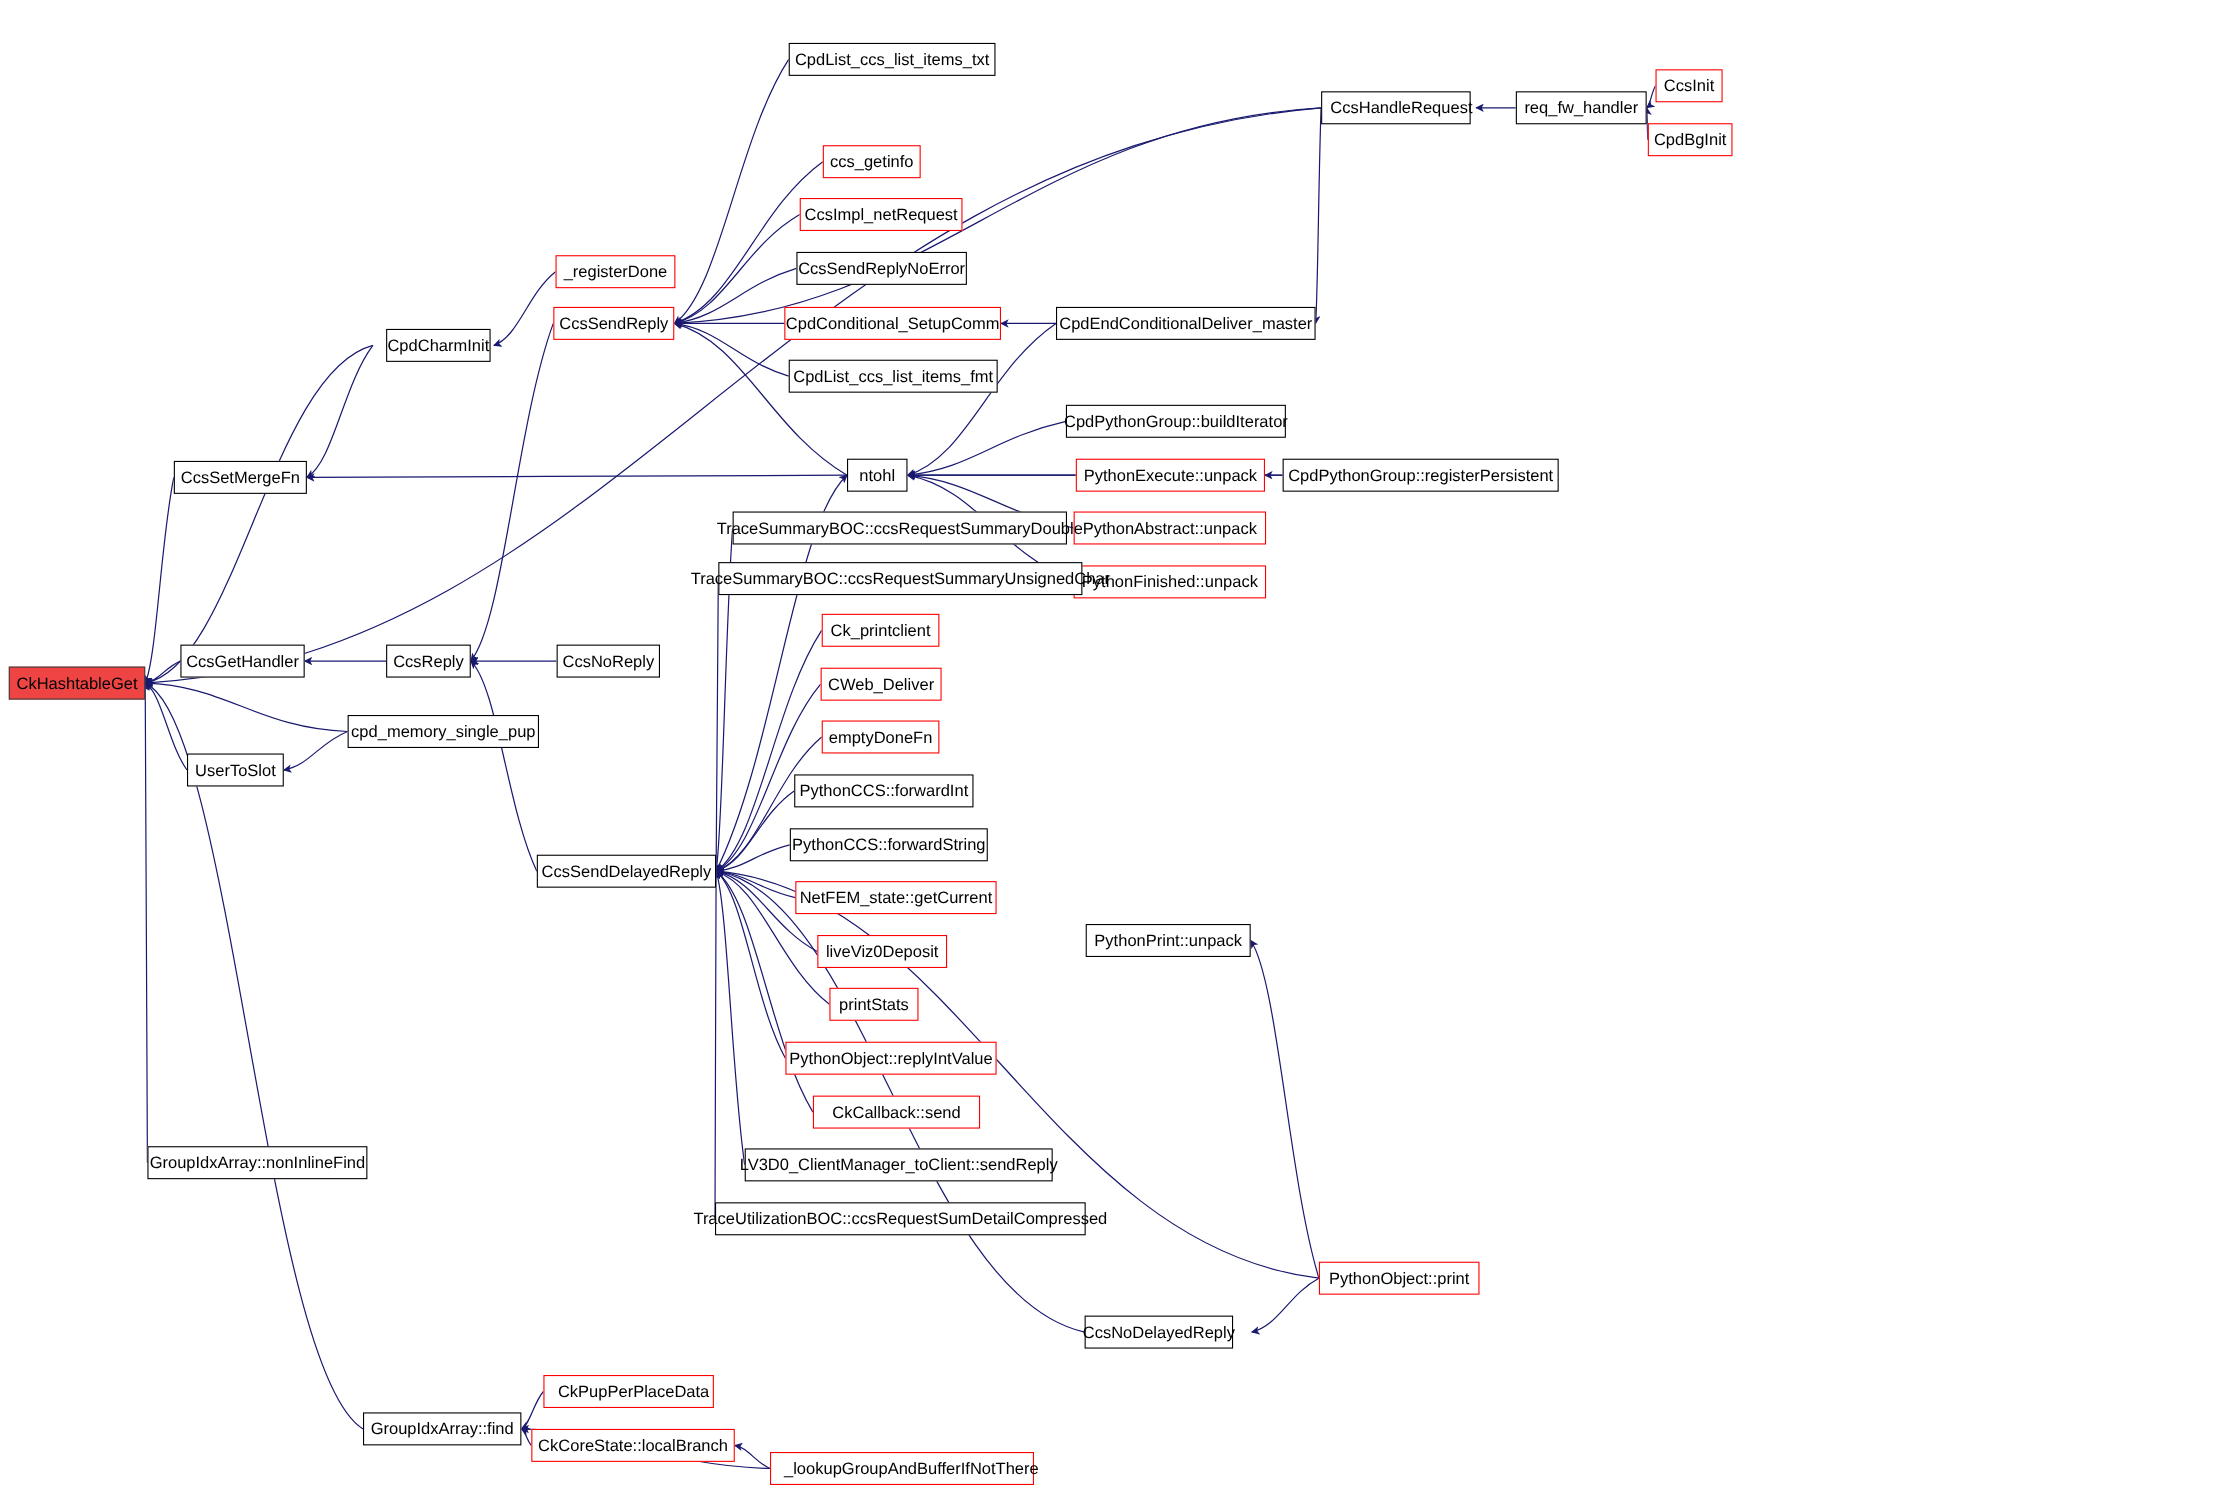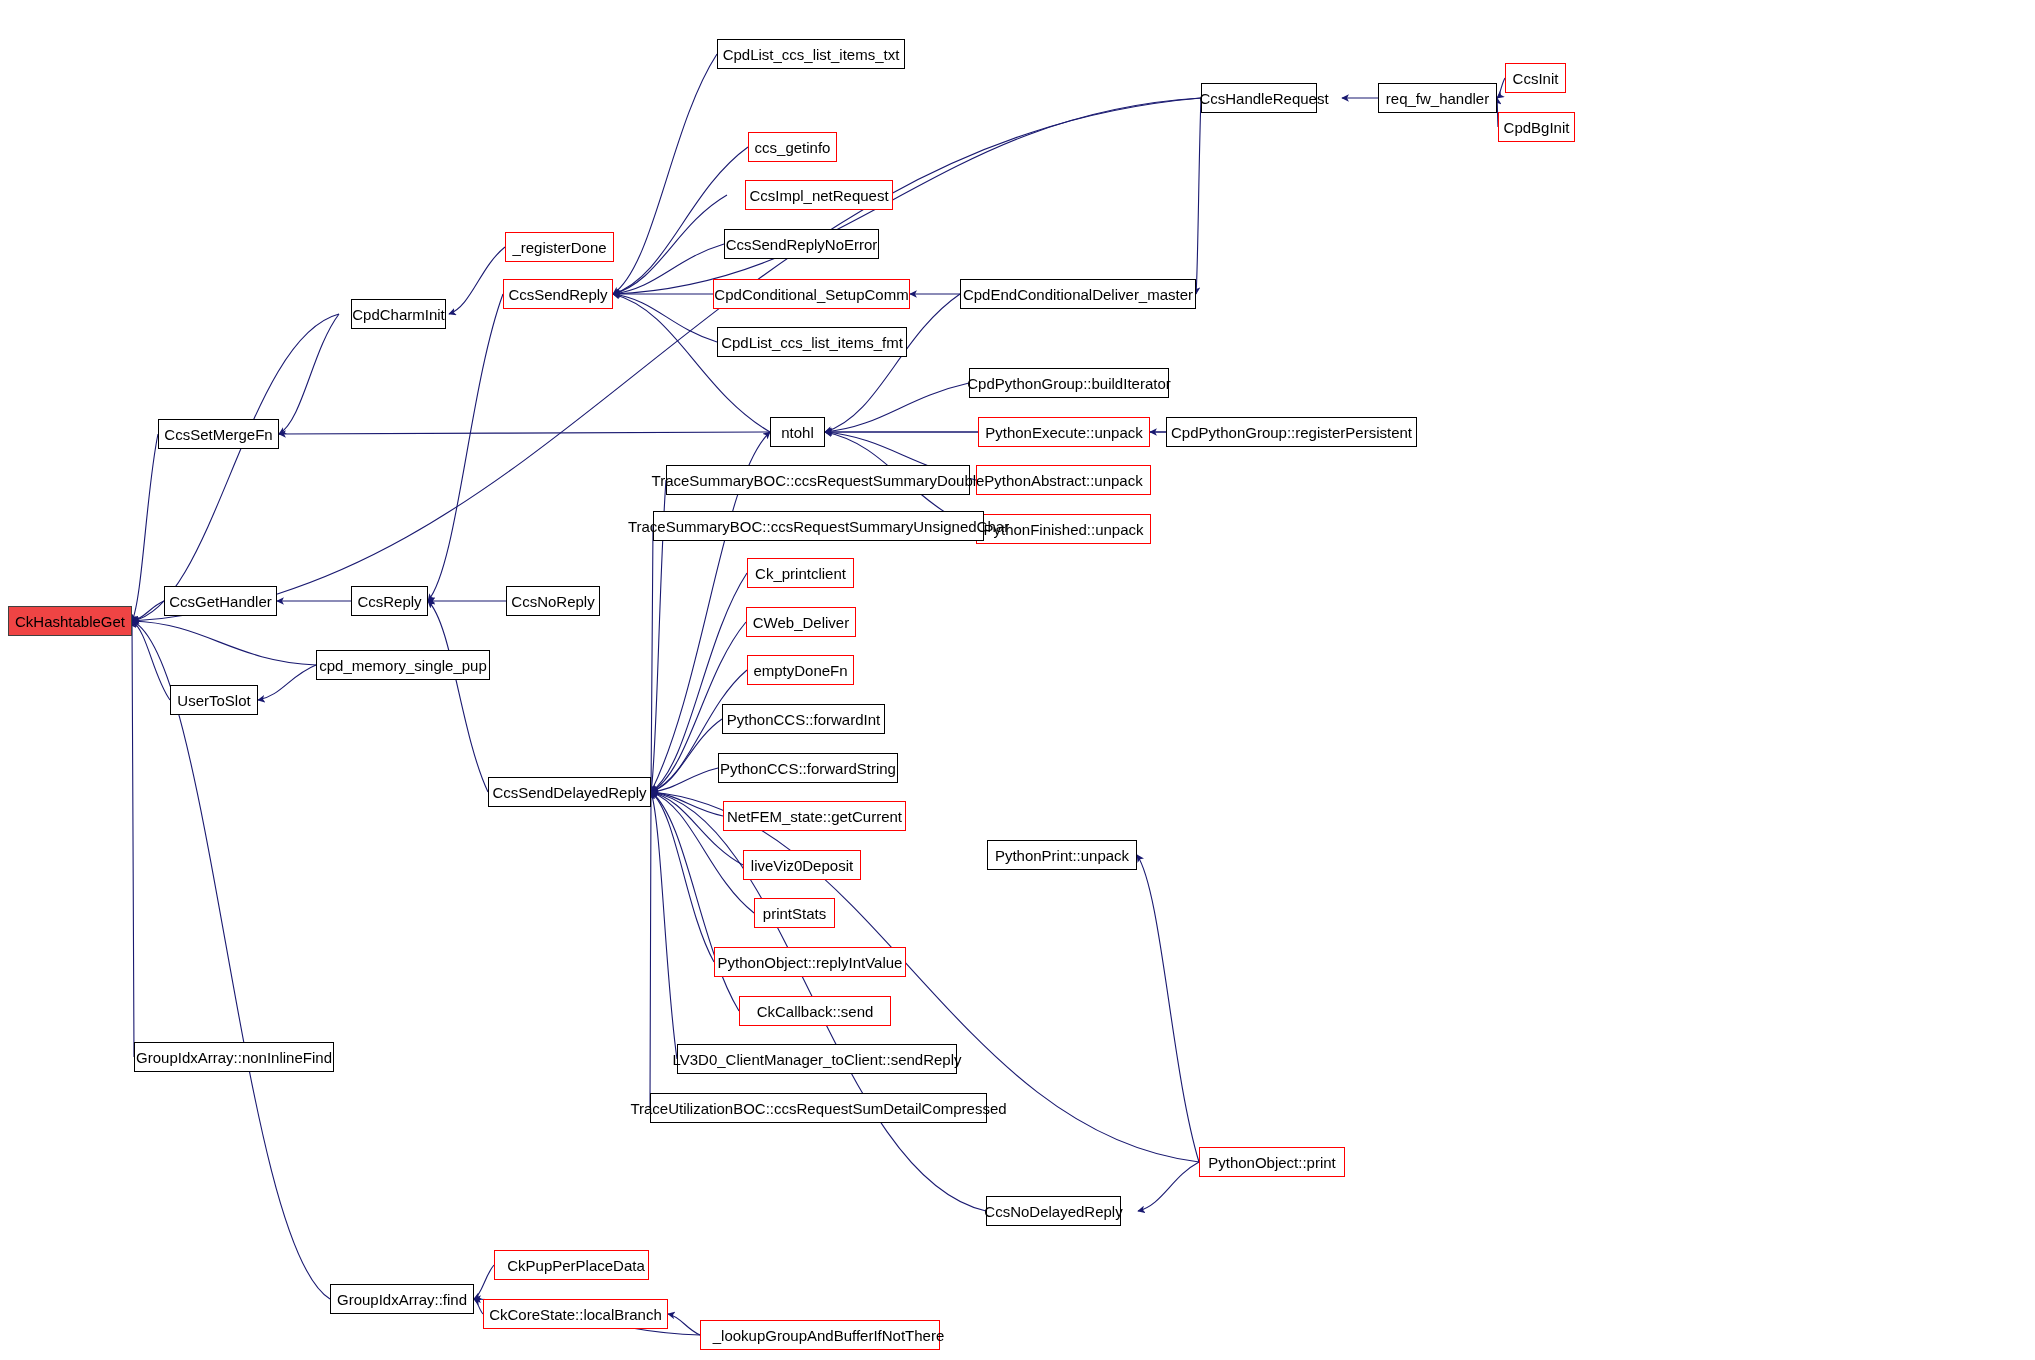--- a/index.html
+++ b/index.html
@@ -161,36 +161,36 @@
     </div>
     <div class="node red" style="left: 505px; top: 232px; width: 109px;">
       <span>_registerDone</span>
     </div>
     <div class="node" style="left: 717px; top: 39px; width: 188px;">
       <span>CpdList_ccs_list_items_txt</span>
     </div>
     <div class="node red" style="left: 748px; top: 132px; width: 89px;">
       <span>ccs_getinfo</span>
     </div>
-    <div class="node red" style="left: 727px; top: 180px; width: 148px; margin-left: 18px;">
+    <div class="node red" style="left: 727px; top: 180px; width: 148px;">
       <span>CcsImpl_netRequest</span>
     </div>
     <div class="node" style="left: 724px; top: 229px; width: 155px;">
       <span>CcsSendReplyNoError</span>
     </div>
     <div class="node red" style="left: 713px; top: 279px; width: 197px;">
       <span>CpdConditional_SetupComm</span>
     </div>
     <div class="node" style="left: 717px; top: 327px; width: 190px;">
       <span>CpdList_ccs_list_items_fmt</span>
     </div>
     <div class="node" style="left: 960px; top: 279px; width: 236px;">
       <span>CpdEndConditionalDeliver_master</span>
     </div>
-    <div class="node" style="left: 1201px; top: 83px; width: 116px; padding-left: 17px;">
+    <div class="node" style="left: 1201px; top: 83px; width: 136px; padding-left: 17px;">
       <span>CcsHandleRequest</span>
     </div>
     <div class="node" style="left: 1378px; top: 83px; width: 119px;">
       <span>req_fw_handler</span>
     </div>
     <div class="node red" style="left: 1505px; top: 63px; width: 61px;">
       <span>CcsInit</span>
     </div>
     <div class="node red" style="left: 1498px; top: 112px; width: 77px;">
       <span>CpdBgInit</span>

